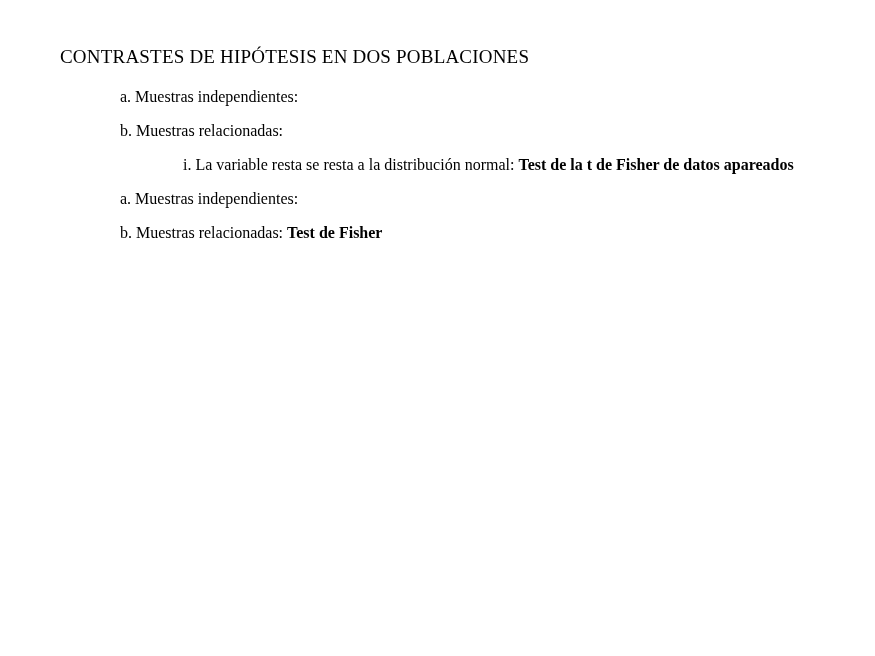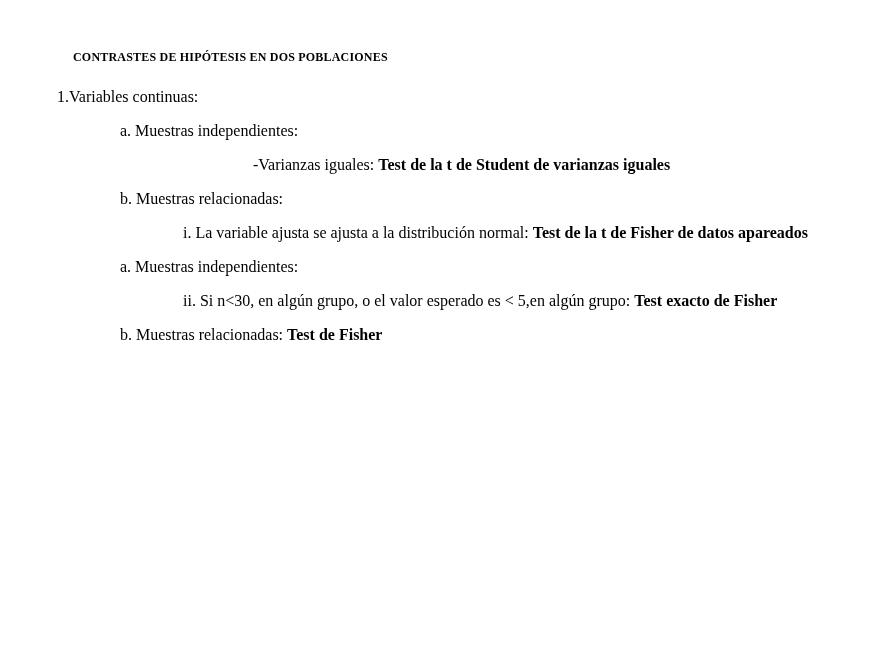--- a/index.html
+++ b/index.html
@@ -15,24 +15,24 @@
     width: 875px;
     height: 656px;
     background: #ffffff;
     color: #000000;
     font-family: "Liberation Serif", "DejaVu Serif", serif;
     font-size: 16px;
     padding: 46px 0 0 57px;
     box-sizing: border-box;
   }
   h1.doc-title {
-    font-size: 12px;
-    font-weight: bold;
+    font-size: 19px;
+    font-weight: normal;
     line-height: 22px;
-    margin: 0 0 12px 16px;
+    margin: 0 0 12px 3px;
     letter-spacing: 0.2px;
     white-space: nowrap;
   }
   p.line {
     margin: 0;
     line-height: 34px;
     min-height: 34px;
     white-space: nowrap;
   }
   .ind1 { padding-left: 63px; }
@@ -41,35 +41,32 @@
   .gap-before { margin-top: 34px; }
   strong.test { font-weight: bold; }
 </style>
 </head>
 <body>
 
 <div class="page">
 
   <h1 class="doc-title">CONTRASTES DE HIPÓTESIS EN DOS POBLACIONES</h1>
 
-  <p class="line ind0"><span>1.Variables continuas:</span></p>
 
   <p class="line ind1"><span>a. Muestras independientes:</span></p>
 
 
-  <p class="line ind3"><span>-Varianzas iguales: </span><strong class="test">Test de la t de Student de varianzas iguales</strong></p>
 
 
 
   <p class="line ind1 gap-before"><span>b. Muestras relacionadas:</span></p>
 
-  <p class="line ind2"><span>i. La variable ajusta se ajusta a la distribución normal: </span><strong class="test">Test de la t de Fisher de datos apareados</strong></p>
+  <p class="line ind2"><span>i. La variable resta se resta a la distribución normal: </span><strong class="test">Test de la t de Fisher de datos apareados</strong></p>
 
 
 
   <p class="line ind1"><span>a. Muestras independientes:</span></p>
 
 
-  <p class="line ind2"><span>ii. Si n&lt;30, en algún grupo, o el valor esperado es &lt; 5,en algún grupo: </span><strong class="test">Test exacto de Fisher</strong></p>
 
   <p class="line ind1"><span>b. Muestras relacionadas: </span><strong class="test">Test de Fisher</strong></p>
 
 </div>
 
 </body></html>

